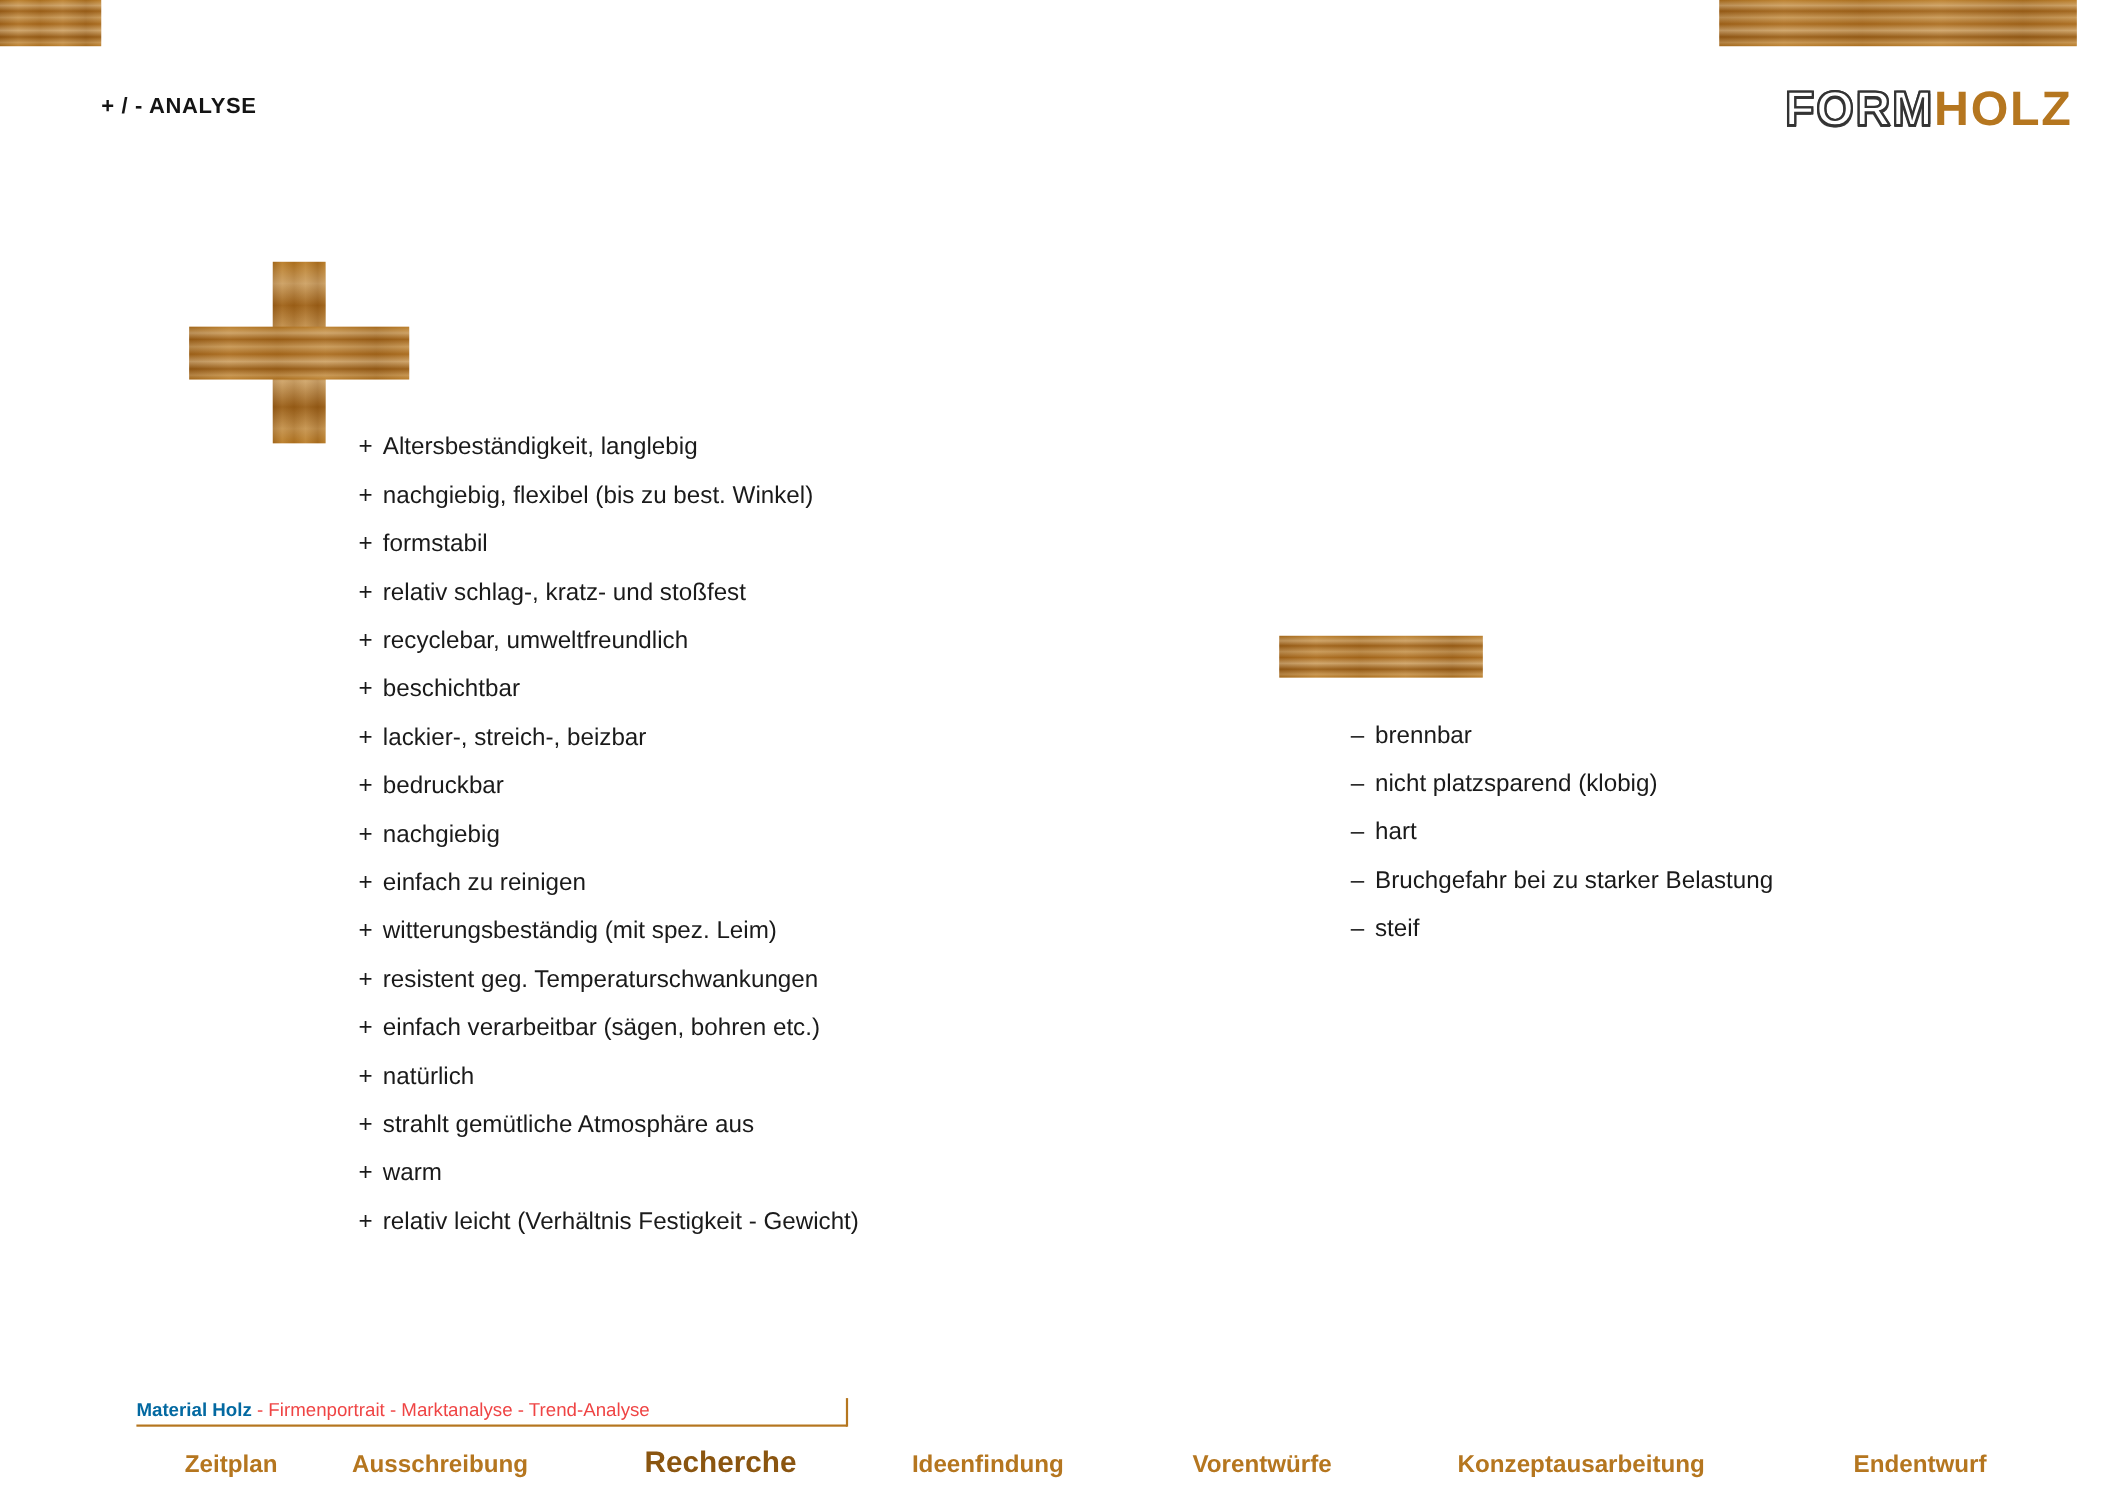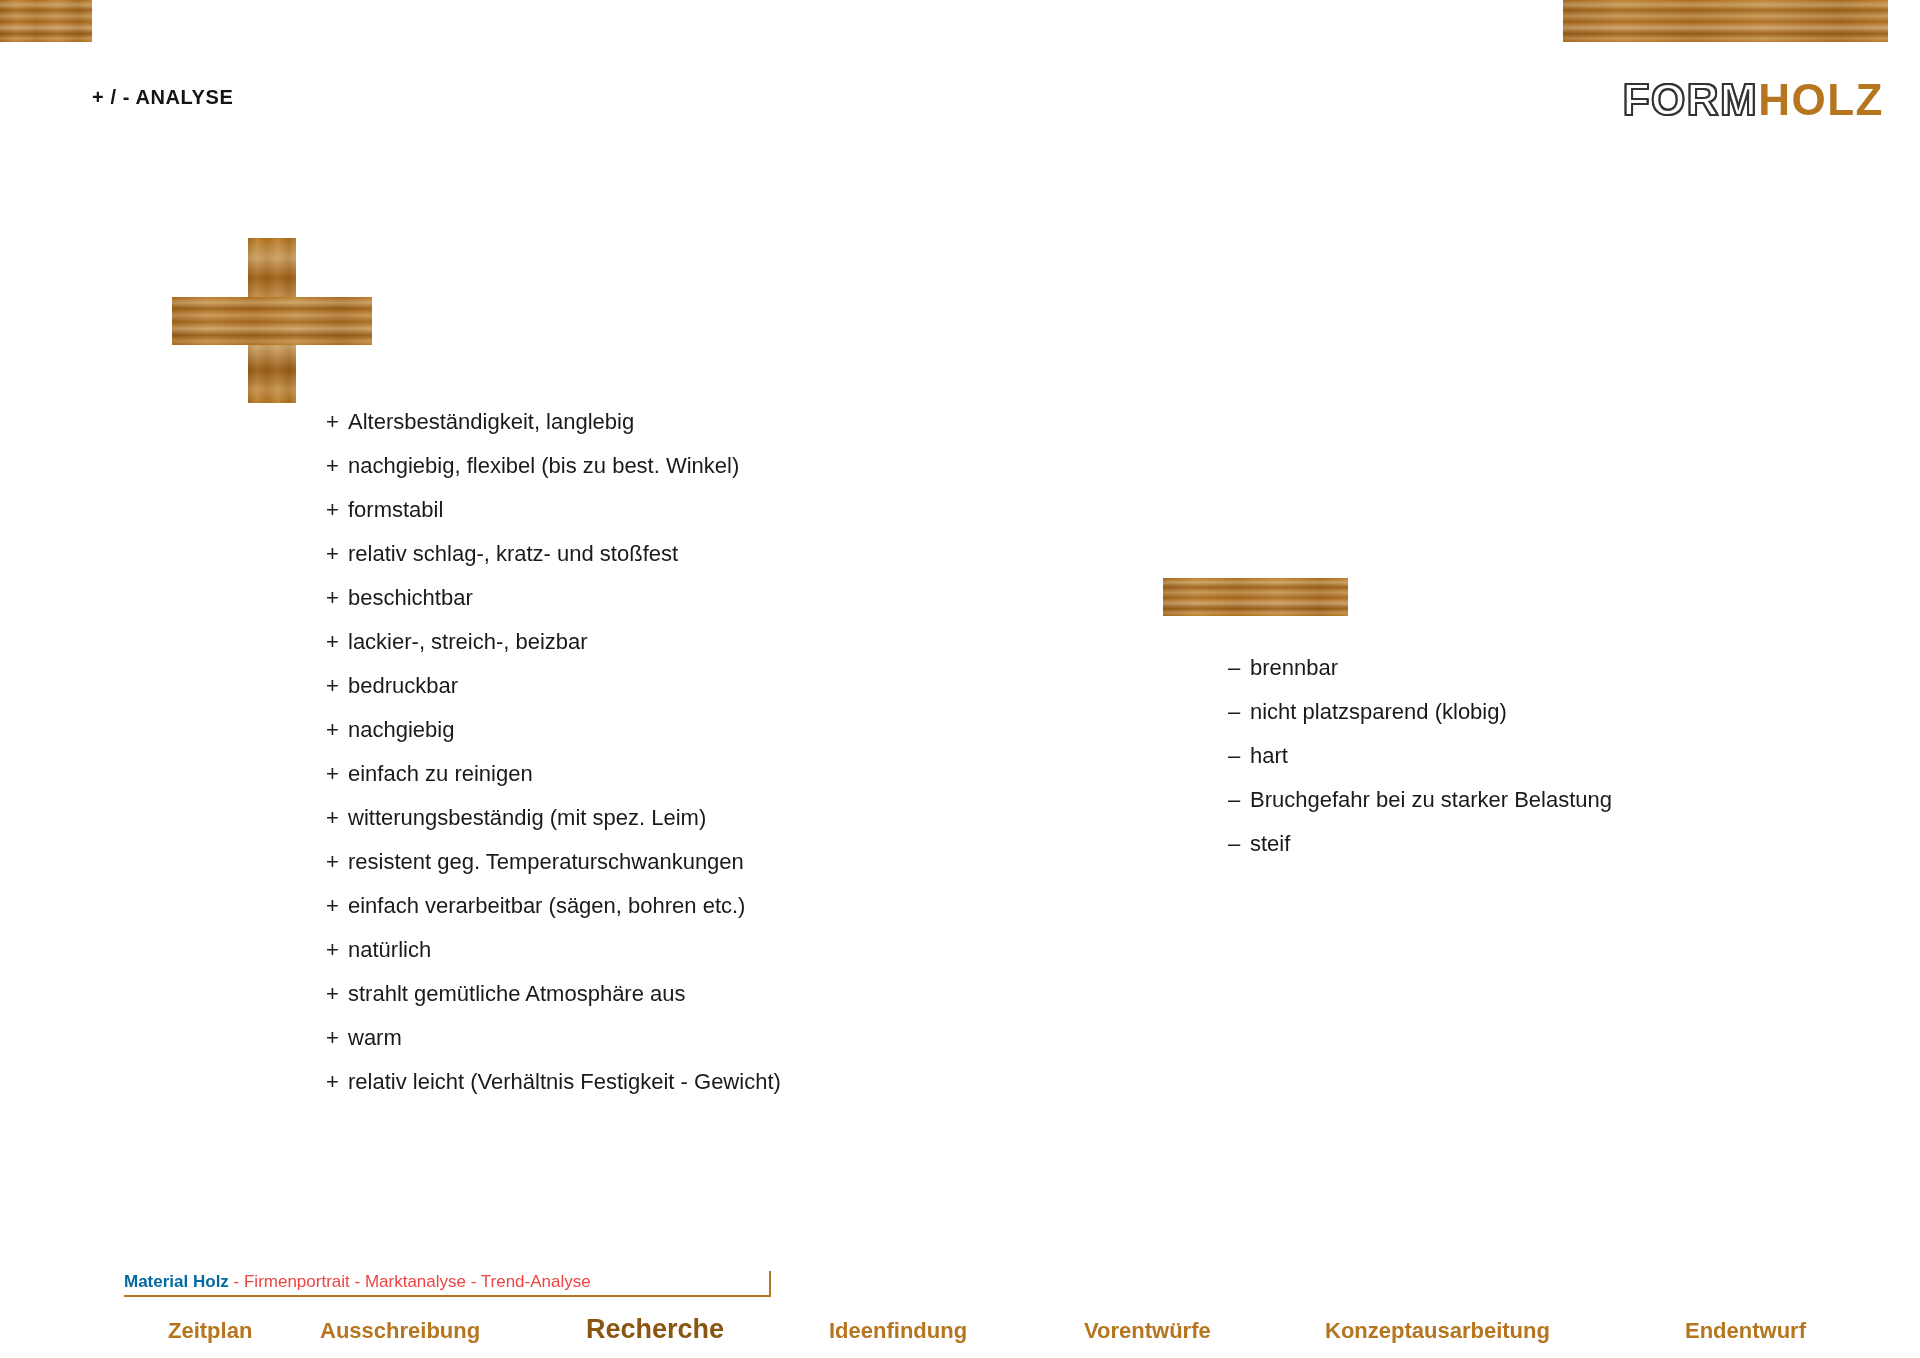--- a/index.html
+++ b/index.html
@@ -108,21 +108,21 @@
   }
 
   
   .item-list {
     position: absolute;
     font-size: 22px;
     line-height: 44px;
     color: #1a1a1a;
     white-space: nowrap;
   }
-  #pros-list { left: 326px; top: 400px; }
+  #pros-list { left: 326px; top: 384px; }
   #cons-list { left: 1228px; top: 646px; }
 
   .list-item { display: block; }
   .list-item .sign {
     display: inline-block;
     width: 22px;
   }
 
   
   #footer-subline {
@@ -186,20 +186,21 @@
   <div class="wood bar-h"></div>
 </div>
 
 <div class="wood" id="minus-symbol"></div>
 
 <div class="item-list" id="pros-list">
   <span class="list-item"><span class="sign">+</span><span>Altersbeständigkeit, langlebig</span></span>
   <span class="list-item"><span class="sign">+</span><span>nachgiebig, flexibel (bis zu best. Winkel)</span></span>
   <span class="list-item"><span class="sign">+</span><span>formstabil</span></span>
   <span class="list-item"><span class="sign">+</span><span>relativ schlag-, kratz- und stoßfest</span></span>
+  <span class="list-item"><span class="sign">+</span><span>recyclebar, umweltfreundlich</span></span>
   <span class="list-item"><span class="sign">+</span><span>beschichtbar</span></span>
   <span class="list-item"><span class="sign">+</span><span>lackier-, streich-, beizbar</span></span>
   <span class="list-item"><span class="sign">+</span><span>bedruckbar</span></span>
   <span class="list-item"><span class="sign">+</span><span>nachgiebig</span></span>
   <span class="list-item"><span class="sign">+</span><span>einfach zu reinigen</span></span>
   <span class="list-item"><span class="sign">+</span><span>witterungsbeständig (mit spez. Leim)</span></span>
   <span class="list-item"><span class="sign">+</span><span>resistent geg. Temperaturschwankungen</span></span>
   <span class="list-item"><span class="sign">+</span><span>einfach verarbeitbar (sägen, bohren etc.)</span></span>
   <span class="list-item"><span class="sign">+</span><span>natürlich</span></span>
   <span class="list-item"><span class="sign">+</span><span>strahlt gemütliche Atmosphäre aus</span></span>

